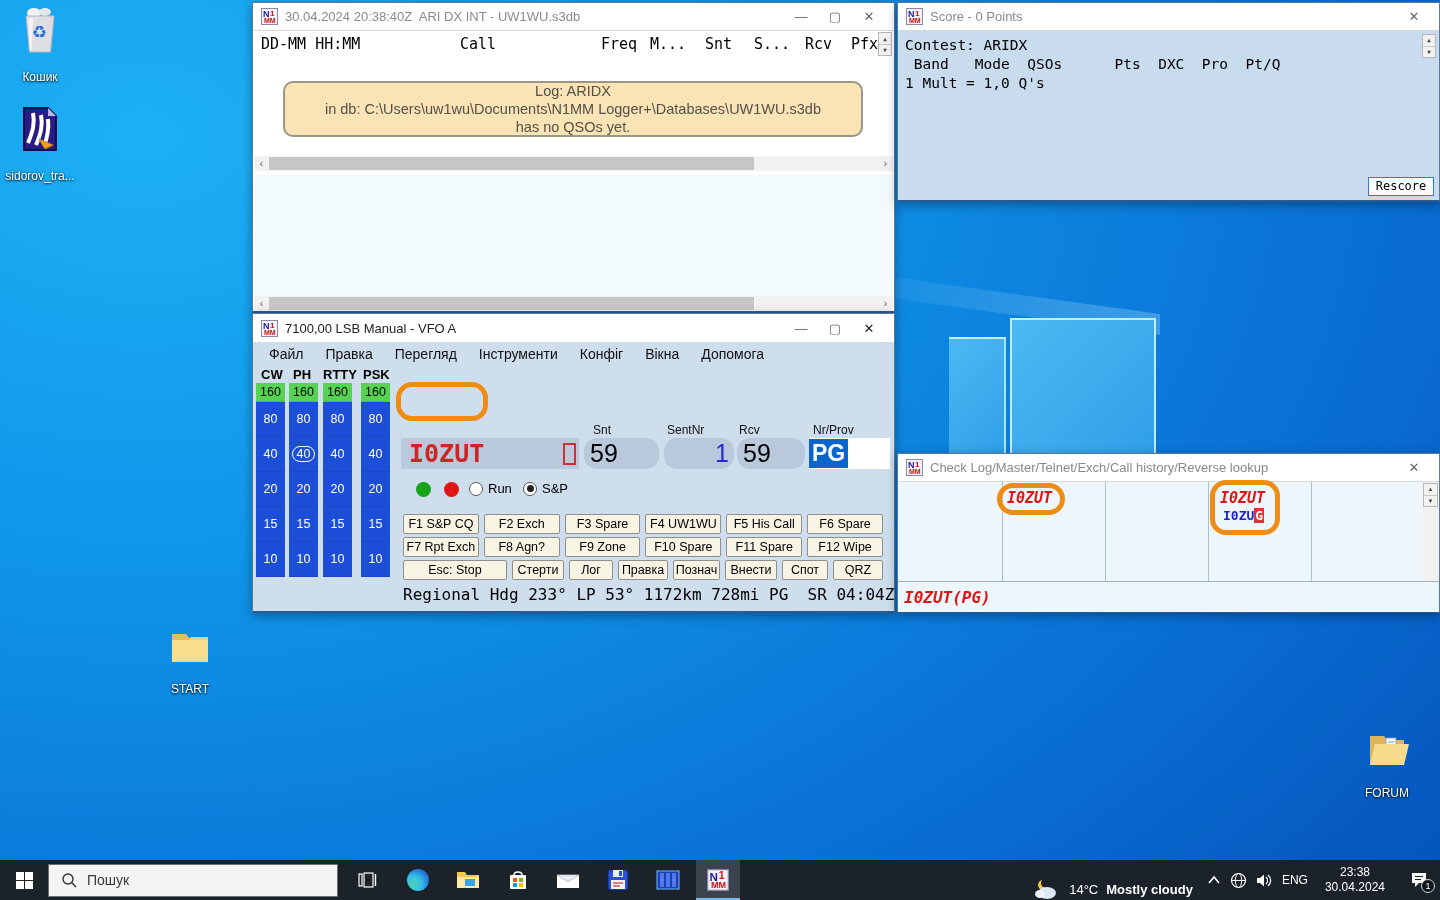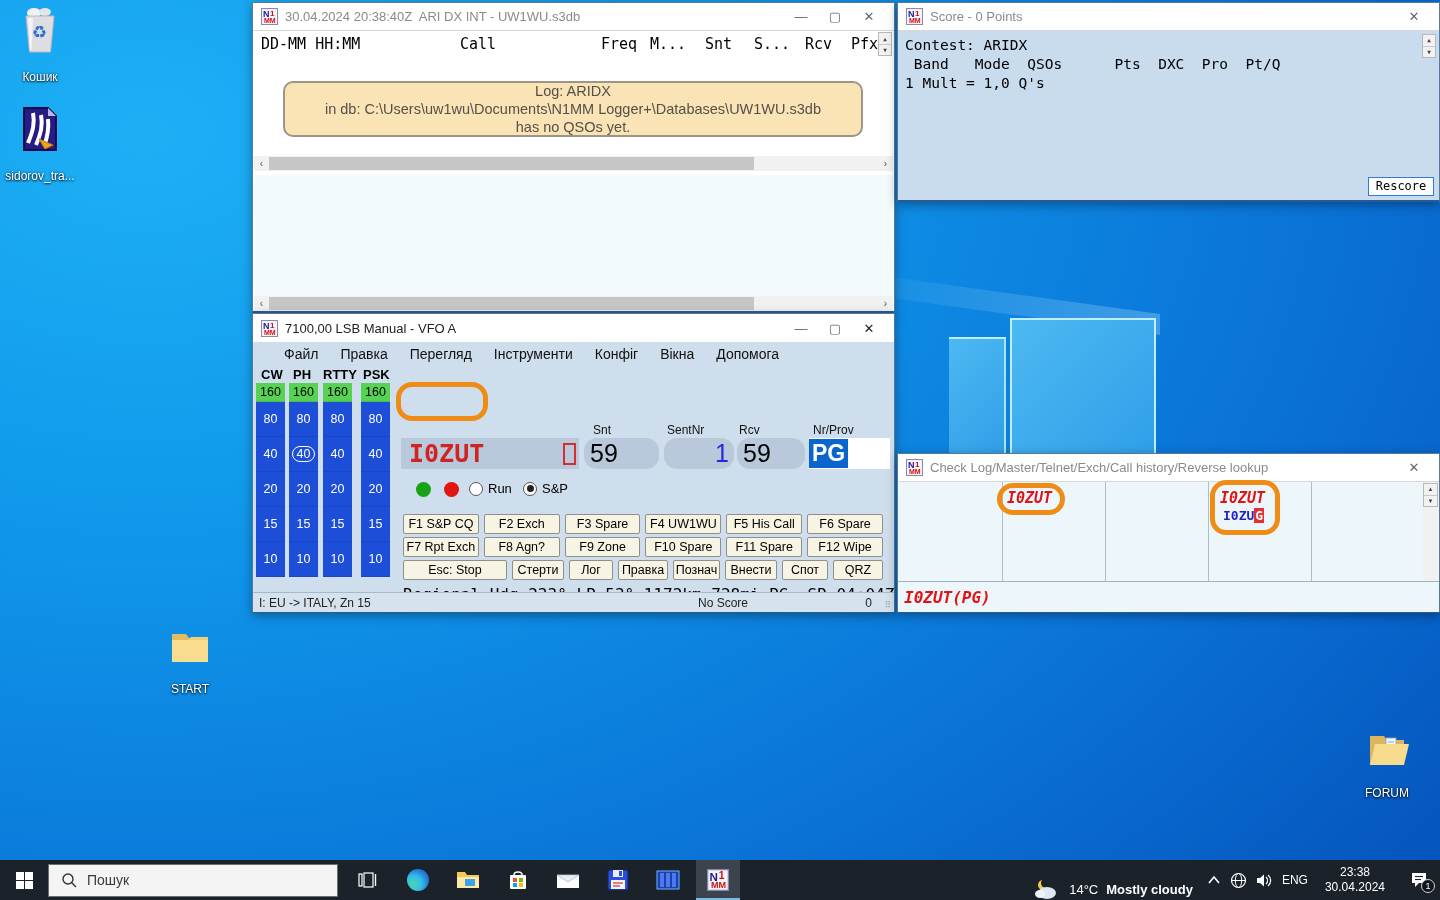--- a/index.html
+++ b/index.html
@@ -42,21 +42,21 @@
   .hscroll .thumb { position:absolute; left:15px; top:1px; height:13px; width:485px; background:#c6c6c6; }
   .logpane2 { position:absolute; left:1px; top:172px; width:639px; height:121px;
     background-image: linear-gradient(#f3fafd, #f3fafd),
       repeating-linear-gradient(to right, transparent 0 79px, #dfecf1 79px 80px),
       repeating-linear-gradient(to bottom, transparent 0 26px, #e2eef3 26px 27px);
     background-blend-mode:normal; background-color:#f3fafd; }
 
   
   #entrywin { left:252px; top:313px; width:643px; height:300px; background:#cfdeec; }
   #entrywin .titlebar { border-bottom:none; }
-  .menubar { height:24px; display:flex; gap:22px; padding-left:16px; align-items:center; font-size:14px; color:#111; background:#cfdeec;margin-left:15px; }
+  .menubar { height:24px; display:flex; gap:22px; padding-left:16px; align-items:center; font-size:14px; color:#111; background:#cfdeec; }
   .entrybody { position:relative; height:226px; }
   .modehdr { position:absolute; top:1px; font-size:13px; font-weight:bold; color:#000; }
   .bandcol { position:absolute; top:17px; width:29px; display:flex; flex-direction:column; }
   .bandcell { height:35px; display:flex; align-items:center; justify-content:center; font-size:12.5px; color:#fff; background:#1d4ed8; border-bottom:1px solid rgba(0,0,0,.10); }
   .bandcell.green { background:#57d354; color:#000; height:19px; }
   .bandcell .sel { border:1.5px solid #fff; border-radius:8px; padding:0 4px; }
   .callbox { position:absolute; left:148px; top:72px; width:178px; height:31px; background:#b9c8da;
     font-family:"DejaVu Sans Mono",monospace; font-weight:bold; font-size:25px; color:#cf2424; padding-left:8px; display:flex; align-items:center; }
   .curglyph { position:absolute; left:310px; top:77px; width:13px; height:22px; border:2px solid #d03030; }
   .fldlbl { position:absolute; top:57px; font-size:12px; color:#111; }
@@ -387,26 +387,20 @@
       <div class="fkbtn" style="flex:0 0 52px">Стерти</div>
       <div class="fkbtn" style="flex:0 0 44px">Лог</div>
       <div class="fkbtn" style="flex:0 0 50px">Правка</div>
       <div class="fkbtn" style="flex:0 0 47px">Познач</div>
       <div class="fkbtn" style="flex:0 0 52px">Внести</div>
       <div class="fkbtn" style="flex:0 0 46px">Спот</div>
       <div class="fkbtn" style="flex:1 1 auto">QRZ</div>
     </div>
     <div class="infoline">Regional Hdg 233° LP 53° 1172km 728mi PG  SR 04:04Z</div>
   </div>
-  <div class="statusbar">
-    <span class="l">I: EU -&gt; ITALY, Zn 15</span>
-    <span class="c">No Score</span>
-    <span class="r">0</span>
-    <span class="grip">⠿</span>
-  </div>
 </div>
 
 <div class="win" id="scorewin">
   <div class="titlebar">
     <svg class="n1mm-ico" viewBox="0 0 17 17">
       <rect x="0.5" y="0.5" width="16" height="16" fill="#f4f4fa" stroke="#8888aa"></rect>
       <text x="2" y="9" font-size="9" font-weight="bold" fill="#1a1a99" font-family="Liberation Sans">N</text>
       <text x="9" y="8" font-size="8" font-weight="bold" fill="#cc1111" font-family="Liberation Sans">1</text>
       <text x="3" y="15" font-size="7" font-weight="bold" fill="#cc1111" font-family="Liberation Sans">MM</text>
     </svg>

